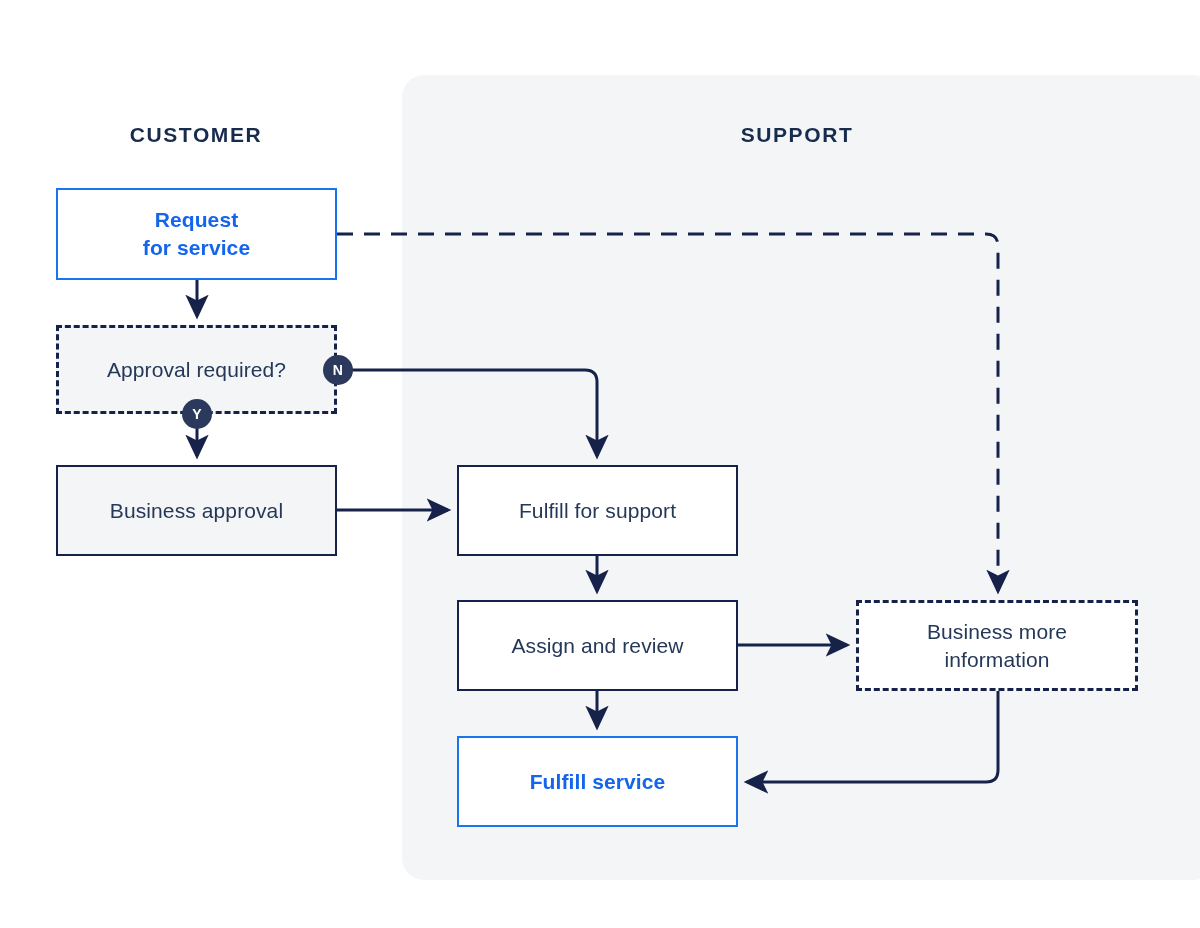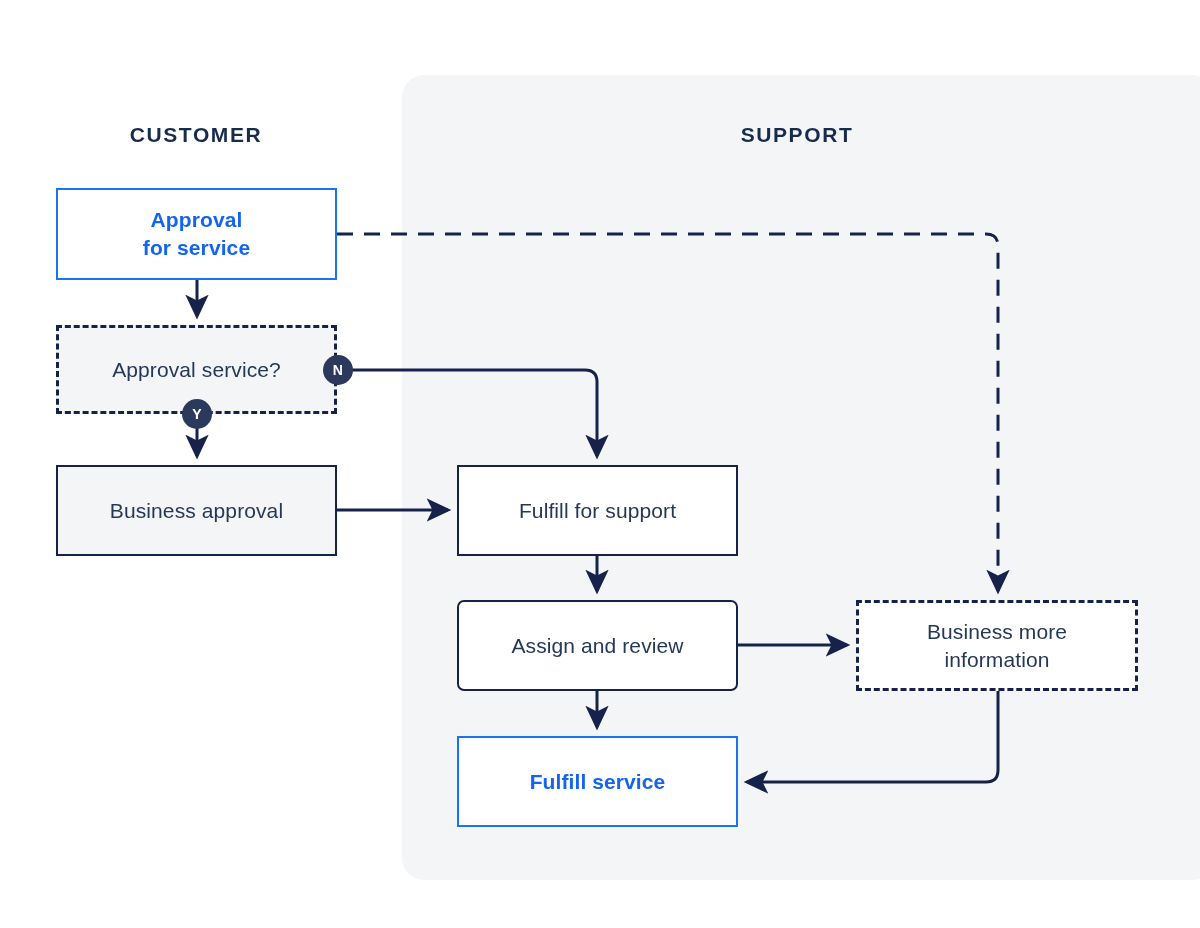--- a/index.html
+++ b/index.html
@@ -126,38 +126,38 @@
 
     
     <path d="M 998 676 L 998 755 Q 998 767 986 767 L 747 767" fill="none" stroke="#17224A" stroke-width="3" marker-end="url(#arrow-navy)"></path>
   </svg>
 
   <div class="lane-label" style="left:96px; top:108px; width:200px;">CUSTOMER</div>
   <div class="lane-label" style="left:697px; top:108px; width:200px;">SUPPORT</div>
 
   <div class="node node-blue" style="left:56px; top:173px; width:281px; height:92px;">
     <div>
-      <div>Approval</div>
+      <div>Request</div>
       <div>for service</div>
     </div>
   </div>
 
   <div class="node node-dashed-navy-gray" style="left:56px; top:310px; width:281px; height:89px;">
-    <span>Approval service?</span>
+    <span>Approval required?</span>
   </div>
 
   <div class="node node-solid-navy-gray" style="left:56px; top:450px; width:281px; height:91px;">
     <span>Business approval</span>
   </div>
 
   <div class="node node-solid-navy" style="left:457px; top:450px; width:281px; height:91px;">
     <span>Fulfill for support</span>
   </div>
 
-  <div class="node node-solid-navy" style="left:457px; top:585px; width:281px; height:91px;border-radius:7px;">
+  <div class="node node-solid-navy" style="left:457px; top:585px; width:281px; height:91px;">
     <span>Assign and review</span>
   </div>
 
   <div class="node node-blue" style="left:457px; top:721px; width:281px; height:91px;">
     <span>Fulfill service</span>
   </div>
 
   <div class="node node-dashed-navy-white" style="left:856px; top:585px; width:282px; height:91px;">
     <div>
       <div>Business more</div>

